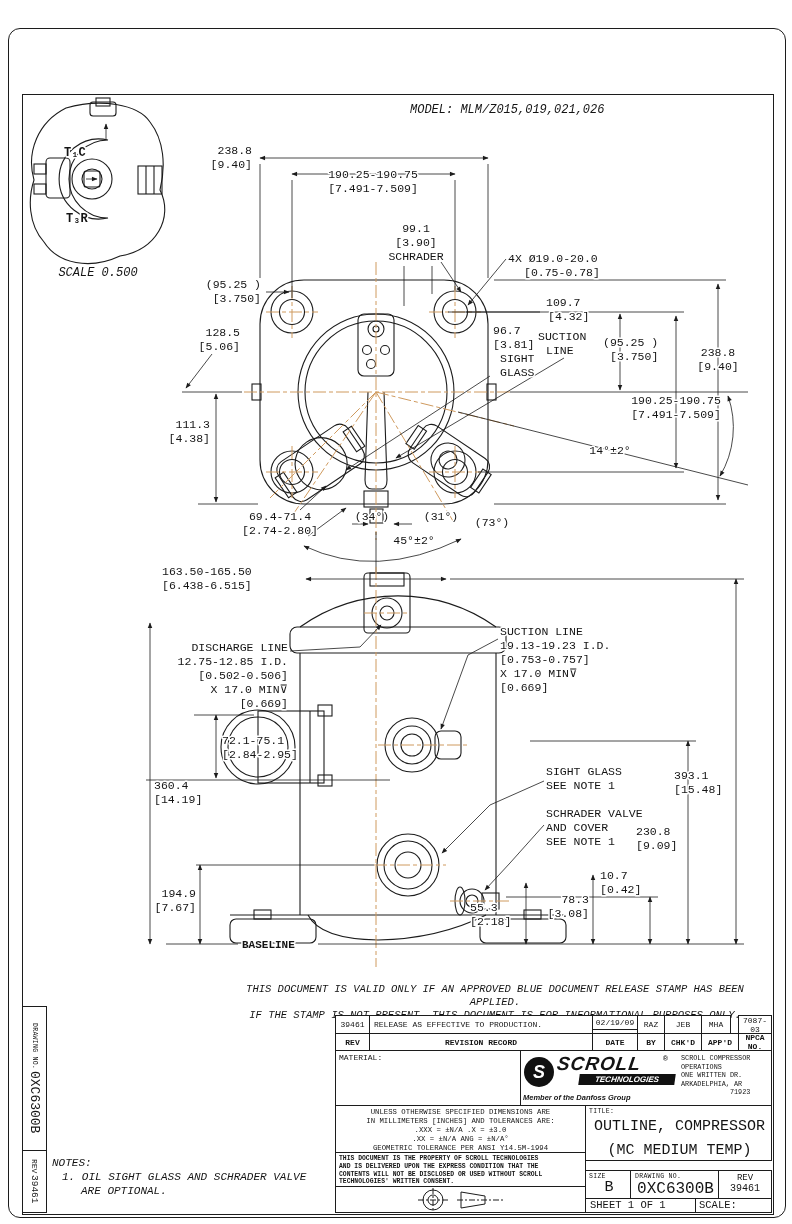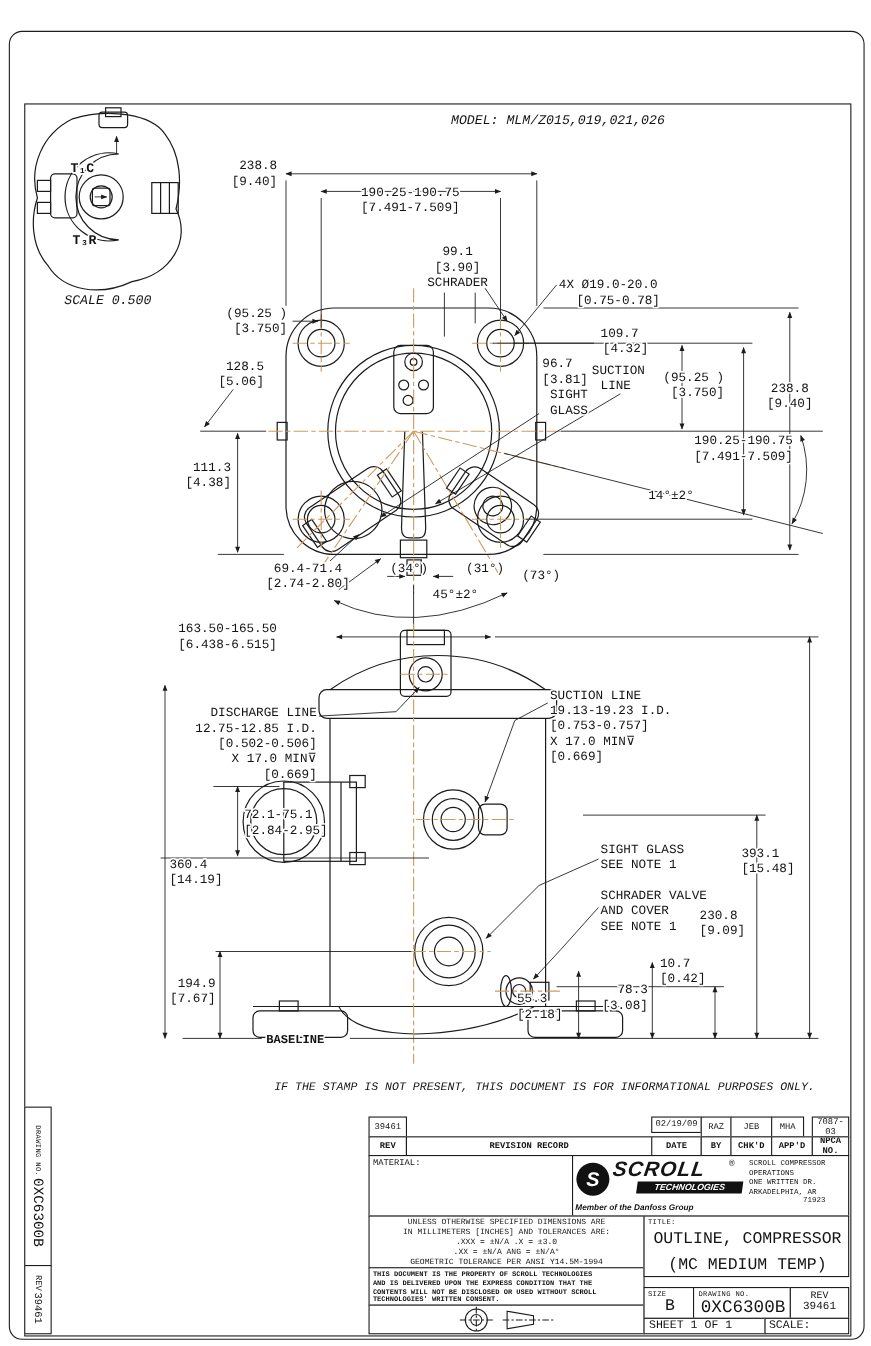--- a/index.html
+++ b/index.html
@@ -288,24 +288,26 @@
     <text x="498" y="286">[9.09]</text>
     <text x="462" y="316">10.7</text>
     <text x="462" y="330">[0.42]</text>
     <text x="451" y="340" text-anchor="end">78.3</text>
     <text x="451" y="354" text-anchor="end">[3.08]</text>
     <text x="332" y="348">55.3</text>
     <text x="332" y="362">[2.18]</text>
   </svg>
 
   <div class="abs mono" style="left:218px;top:983px;width:554px;text-align:center;font-size:10.5px;line-height:13px;">
+    <div>THIS DOCUMENT IS VALID ONLY IF AN APPROVED BLUE DOCUMENT RELEASE STAMP HAS BEEN APPLIED.</div>
     <div>IF THE STAMP IS NOT PRESENT, THIS DOCUMENT IS FOR INFORMATIONAL PURPOSES ONLY.</div>
   </div>
 
   <div class="cell cc" style="left:335px;top:1015px;width:35px;height:19px;font-size:8px;">39461</div>
+  <div class="cell" style="left:369px;top:1015px;width:224px;height:19px;font-size:8px;line-height:17px;padding-left:4px;">RELEASE AS EFFECTIVE TO PRODUCTION.</div>
   <div class="cell cc" style="left:592px;top:1015px;width:46px;height:15px;font-size:8px;">02/19/09</div>
   <div class="cell cc" style="left:637px;top:1015px;width:28px;height:19px;font-size:8px;">RAZ</div>
   <div class="cell cc" style="left:664px;top:1015px;width:38px;height:19px;font-size:8px;">JEB</div>
   <div class="cell cc" style="left:701px;top:1015px;width:30px;height:19px;font-size:8px;">MHA</div>
   <div class="cell cc" style="left:738px;top:1015px;width:34px;height:19px;font-size:8px;">7087-03</div>
 
   <div class="cell cc" style="left:335px;top:1033px;width:35px;height:18px;font-size:8px;font-weight:bold;">REV</div>
   <div class="cell cc" style="left:369px;top:1033px;width:224px;height:18px;font-size:8px;font-weight:bold;">REVISION RECORD</div>
   <div class="cell cc" style="left:592px;top:1033px;width:46px;height:18px;font-size:8px;font-weight:bold;">DATE</div>
   <div class="cell cc" style="left:637px;top:1033px;width:28px;height:18px;font-size:8px;font-weight:bold;">BY</div>
@@ -381,14 +383,19 @@
 
   <div class="cell vtext" style="left:22px;top:1006px;width:25px;height:145px;">
     <span class="lbl">DRAWING NO.</span>
     <span style="font-size:13px;">0XC6300B</span>
   </div>
   <div class="cell vtext" style="left:22px;top:1150px;width:25px;height:63px;">
     <span style="font-size:8px;">REV</span>
     <span style="font-size:9.5px;">39461</span>
   </div>
 
+  <div class="abs mono" style="left:52px;top:1156px;font-size:11px;line-height:14px;">
+    <div>NOTES:</div>
+    <div style="margin-left:10px;">1. OIL SIGHT GLASS AND SCHRADER VALVE</div>
+    <div style="margin-left:29px;">ARE OPTIONAL.</div>
+  </div>
 
 </div>
 
 </body></html>

